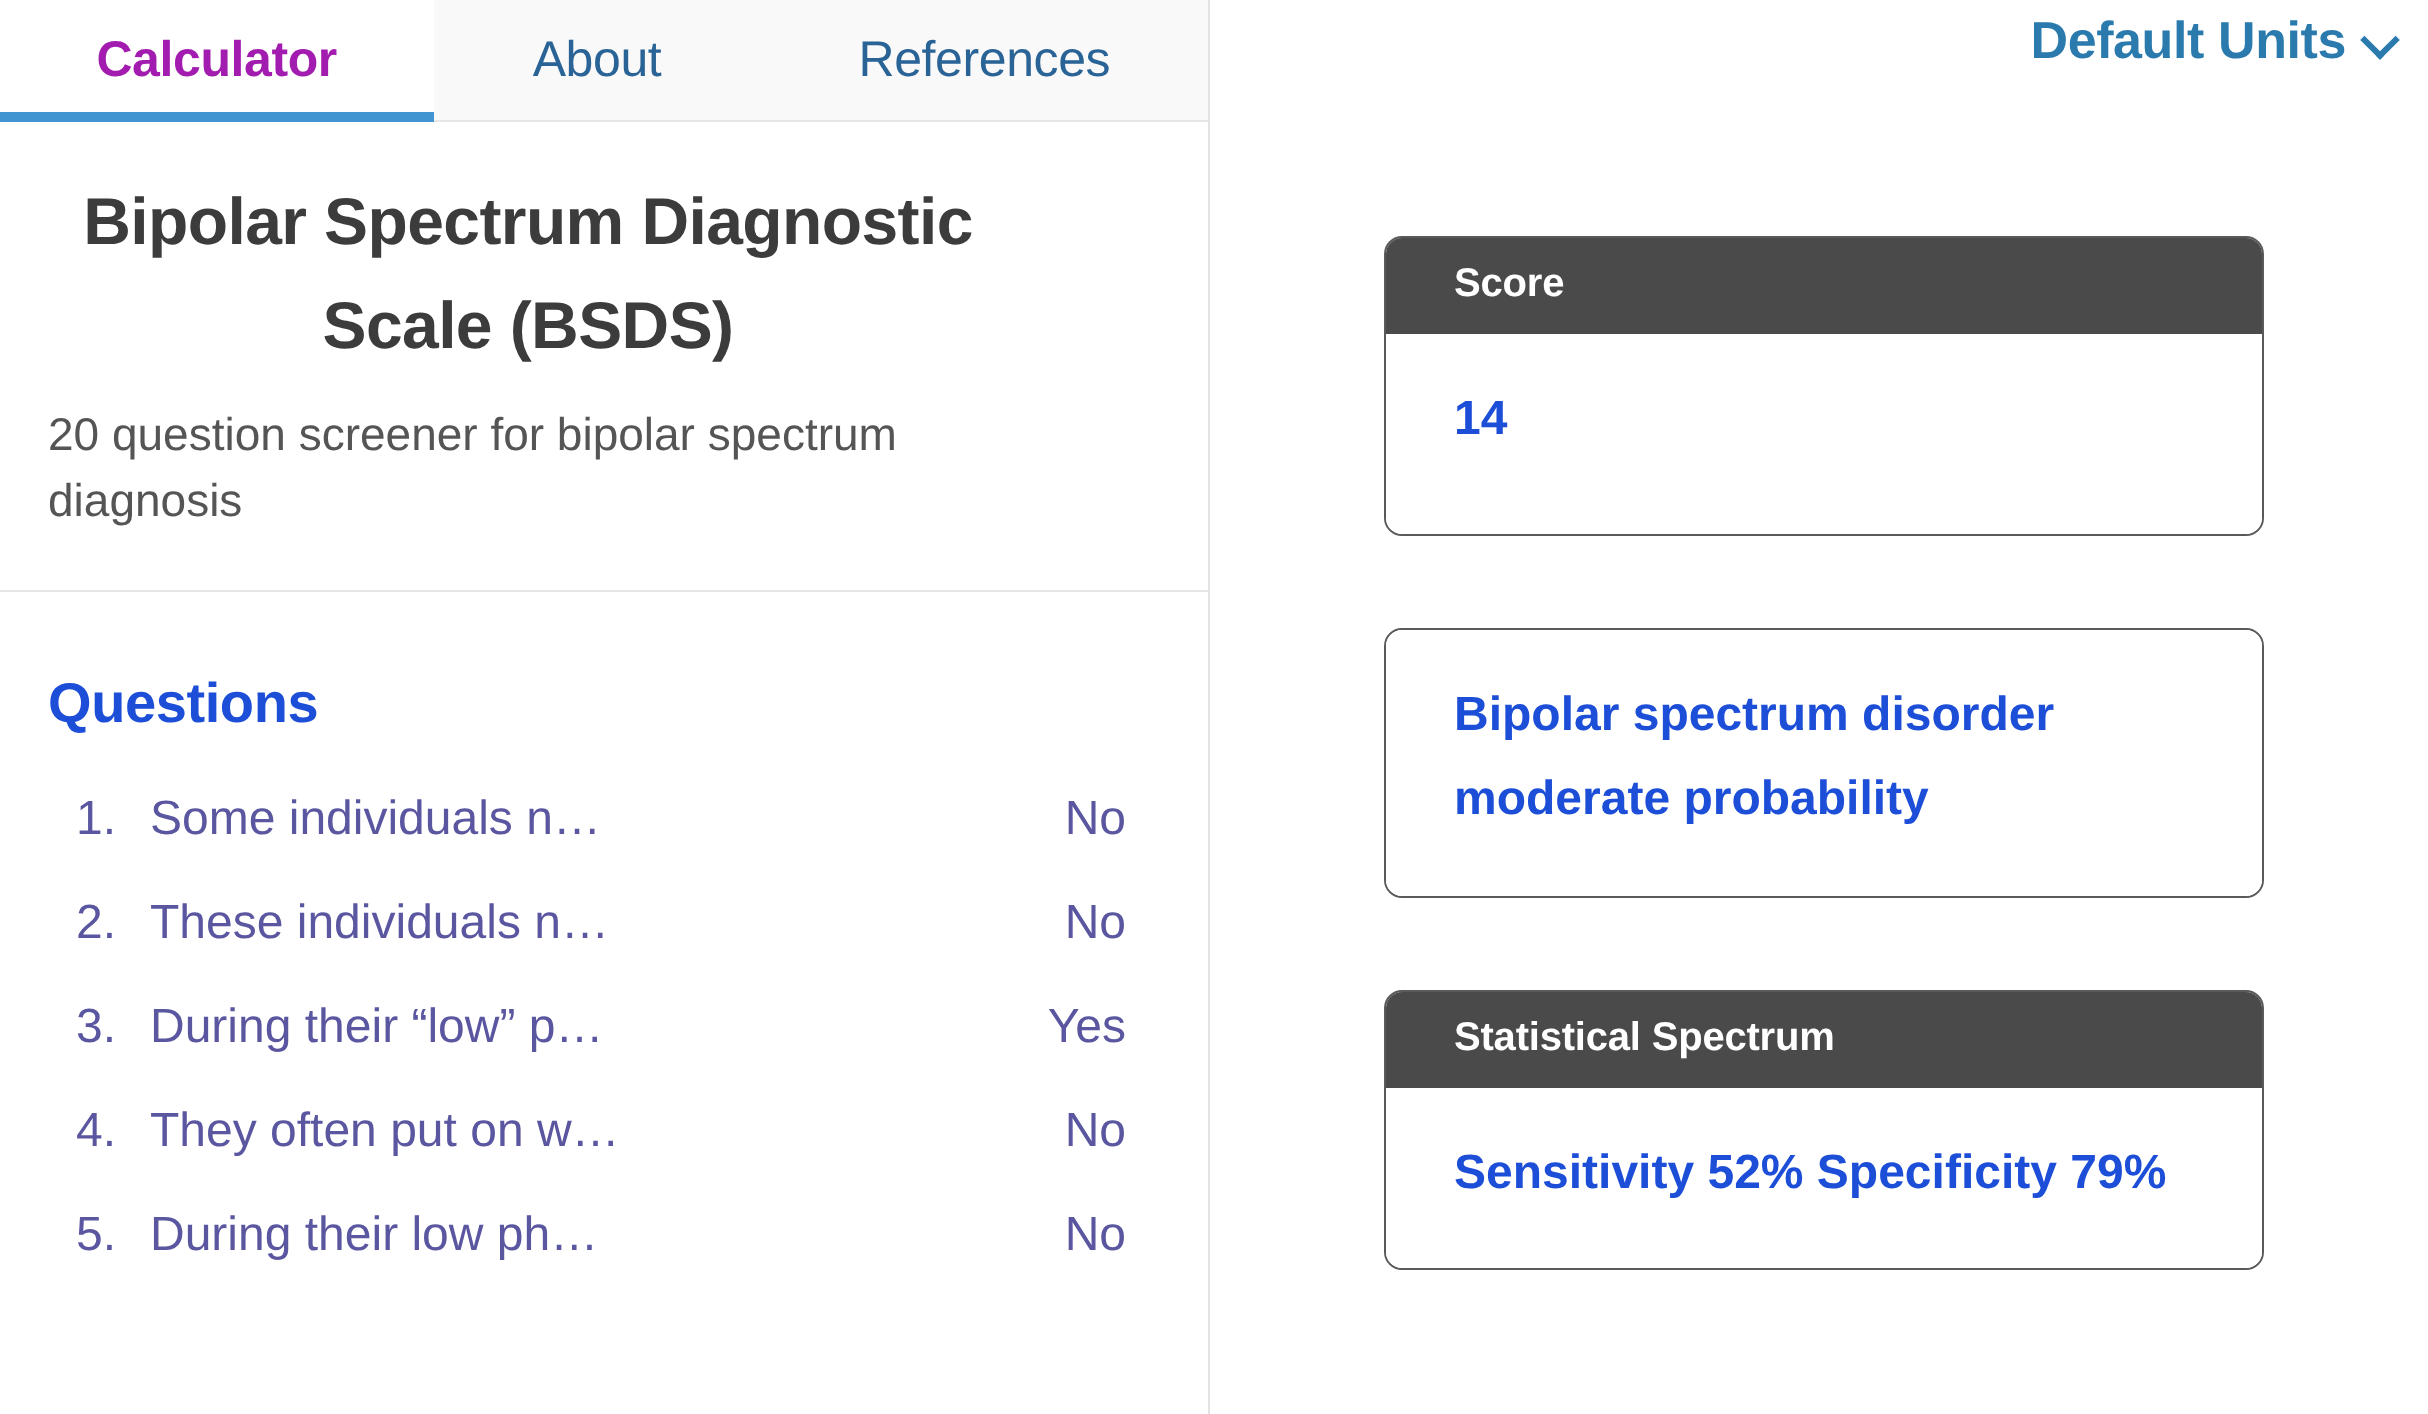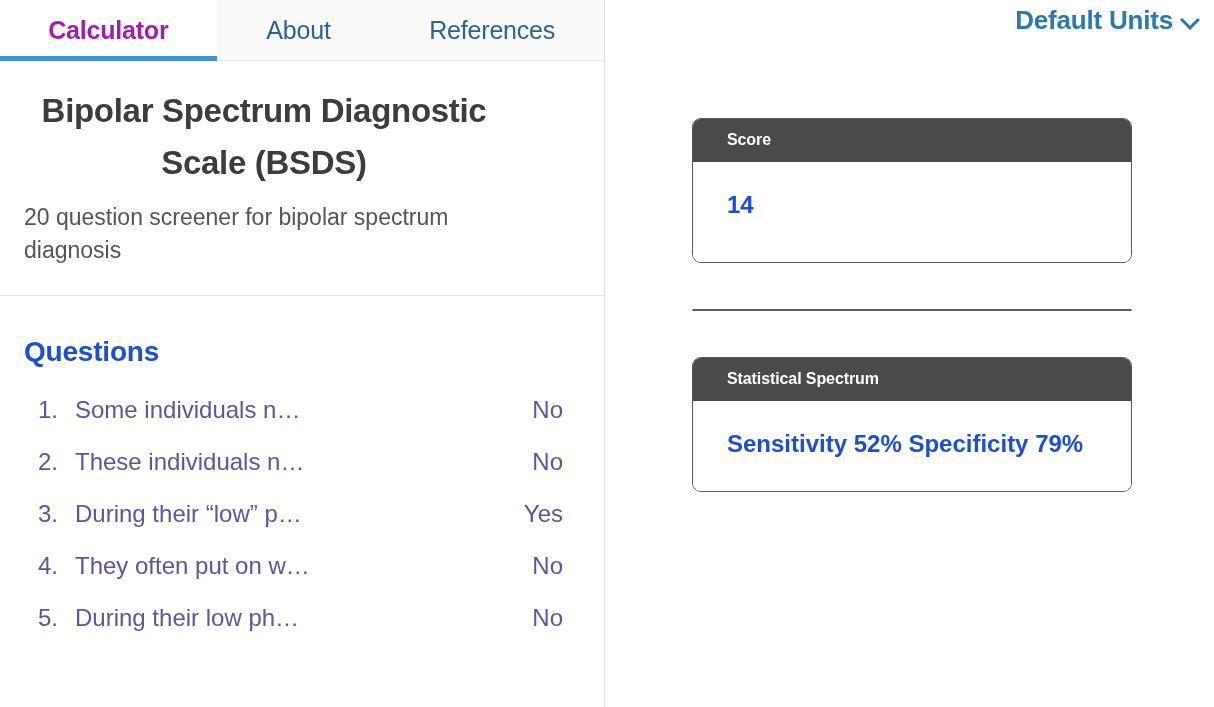--- a/index.html
+++ b/index.html
@@ -222,21 +222,21 @@
     box-sizing: border-box;
     border: 1px solid #5a5a5a;
     border-radius: 9px;
     background: #ffffff;
     overflow: hidden;
     margin-bottom: 46px;
   }
   .card-header {
     background: #4a4a4a;
     color: #ffffff;
-    font-size: 16px;
+    font-size: 20px;
     font-weight: bold;
     padding: 12px 0 13px 34px;
     box-sizing: border-box;
     letter-spacing: -0.1px;
   }
   .card-body {
     padding: 22px 34px 26px 34px;
     font-size: 24px;
     font-weight: bold;
     color: #1d4ed8;
@@ -321,20 +321,21 @@
 
 
     <div id="cards" style="left:87px; top:118px;">
 
       <div class="card">
         <div class="card-header">Score</div>
         <div class="card-body single-line">14</div>
       </div>
 
       <div class="card">
+        <div class="card-body">Bipolar spectrum disorder moderate probability</div>
       </div>
 
       <div class="card">
         <div class="card-header">Statistical Spectrum</div>
         <div class="card-body">Sensitivity 52% Specificity 79%</div>
       </div>
 
     </div>
   </div>
 </div>

